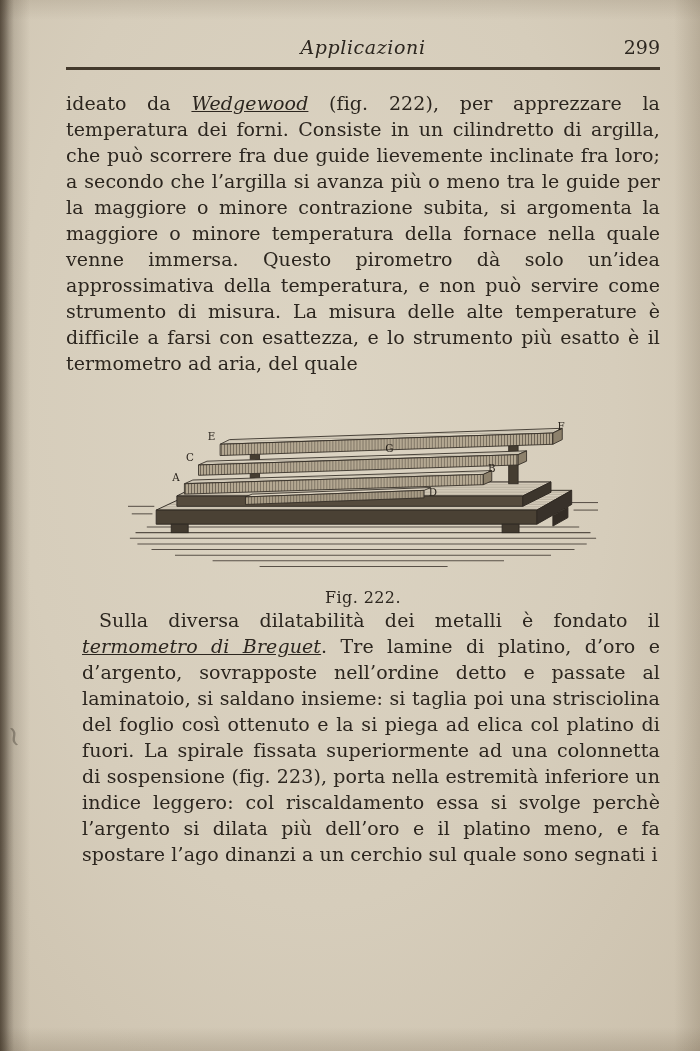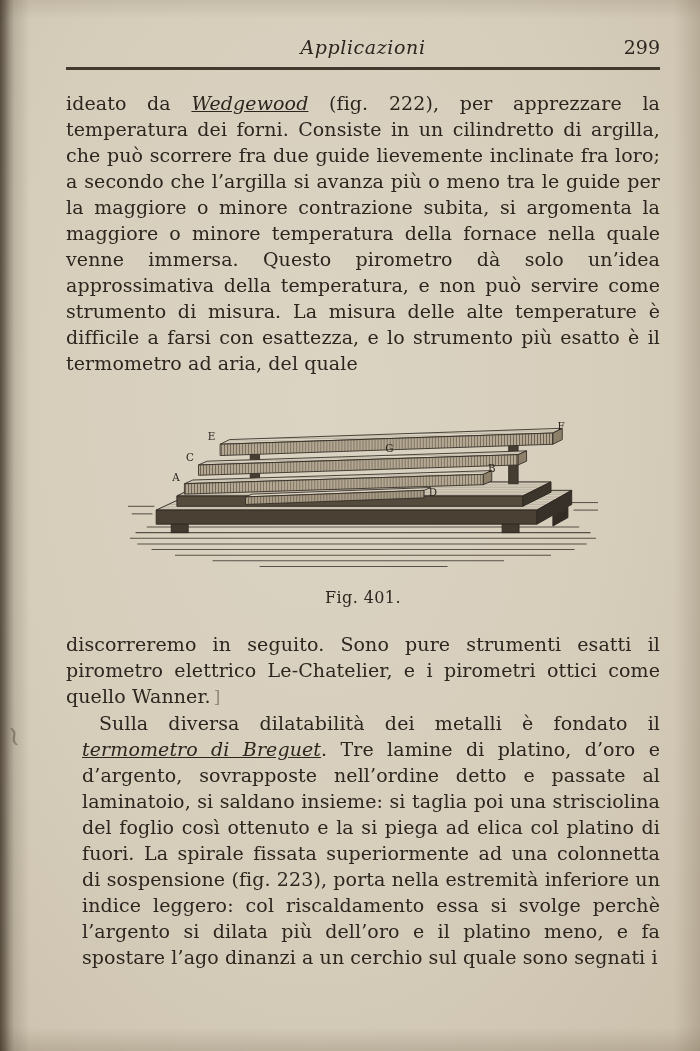--- a/index.html
+++ b/index.html
@@ -155,23 +155,22 @@
             <text x="113" y="57" text-anchor="end">E</text>
             <text x="90" y="80" text-anchor="end">C</text>
             <text x="477" y="47" text-anchor="start">F</text>
             <text x="75" y="101" text-anchor="end">A</text>
             <text x="298" y="70" text-anchor="middle">G</text>
             <text x="403" y="92" text-anchor="start">B</text>
             <text x="340" y="117" text-anchor="start">D</text>
           </g>
         </svg>
       </span>
-      <figcaption>Fig. 401.</figcaption>
+      <figcaption>Fig. 222.</figcaption>
     </figure>
 
-    <p class="body-text after-figure"><span>discorreremo in seguito. Sono pure strumenti esatti il pirometro elettrico Le-Chatelier, e i pirometri ottici come quello Wanner.</span><span class="pencil-bracket">]</span></p>
 
     <p class="body-text indent-para"><span>Sulla diversa dilatabilità dei metalli è fondato il </span><span class="italic">termometro di Breguet</span><span>. Tre lamine di platino, d’oro e d’argento, sovrapposte nell’ordine detto e passate al laminatoio, si saldano insieme: si taglia poi una strisciolina del foglio così ottenuto e la si piega ad elica col platino di fuori. La spirale fissata superiormente ad una colonnetta di sospensione (fig. 223), porta nella estremità inferiore un indice leggero: col riscaldamento essa si svolge perchè l’argento si dilata più dell’oro e il platino meno, e fa spostare l’ago dinanzi a un cerchio sul quale sono segnati i</span></p>
 
   </div>
 
   <span class="pencil-squiggle">~</span>
 </div>
 
 </body></html>

